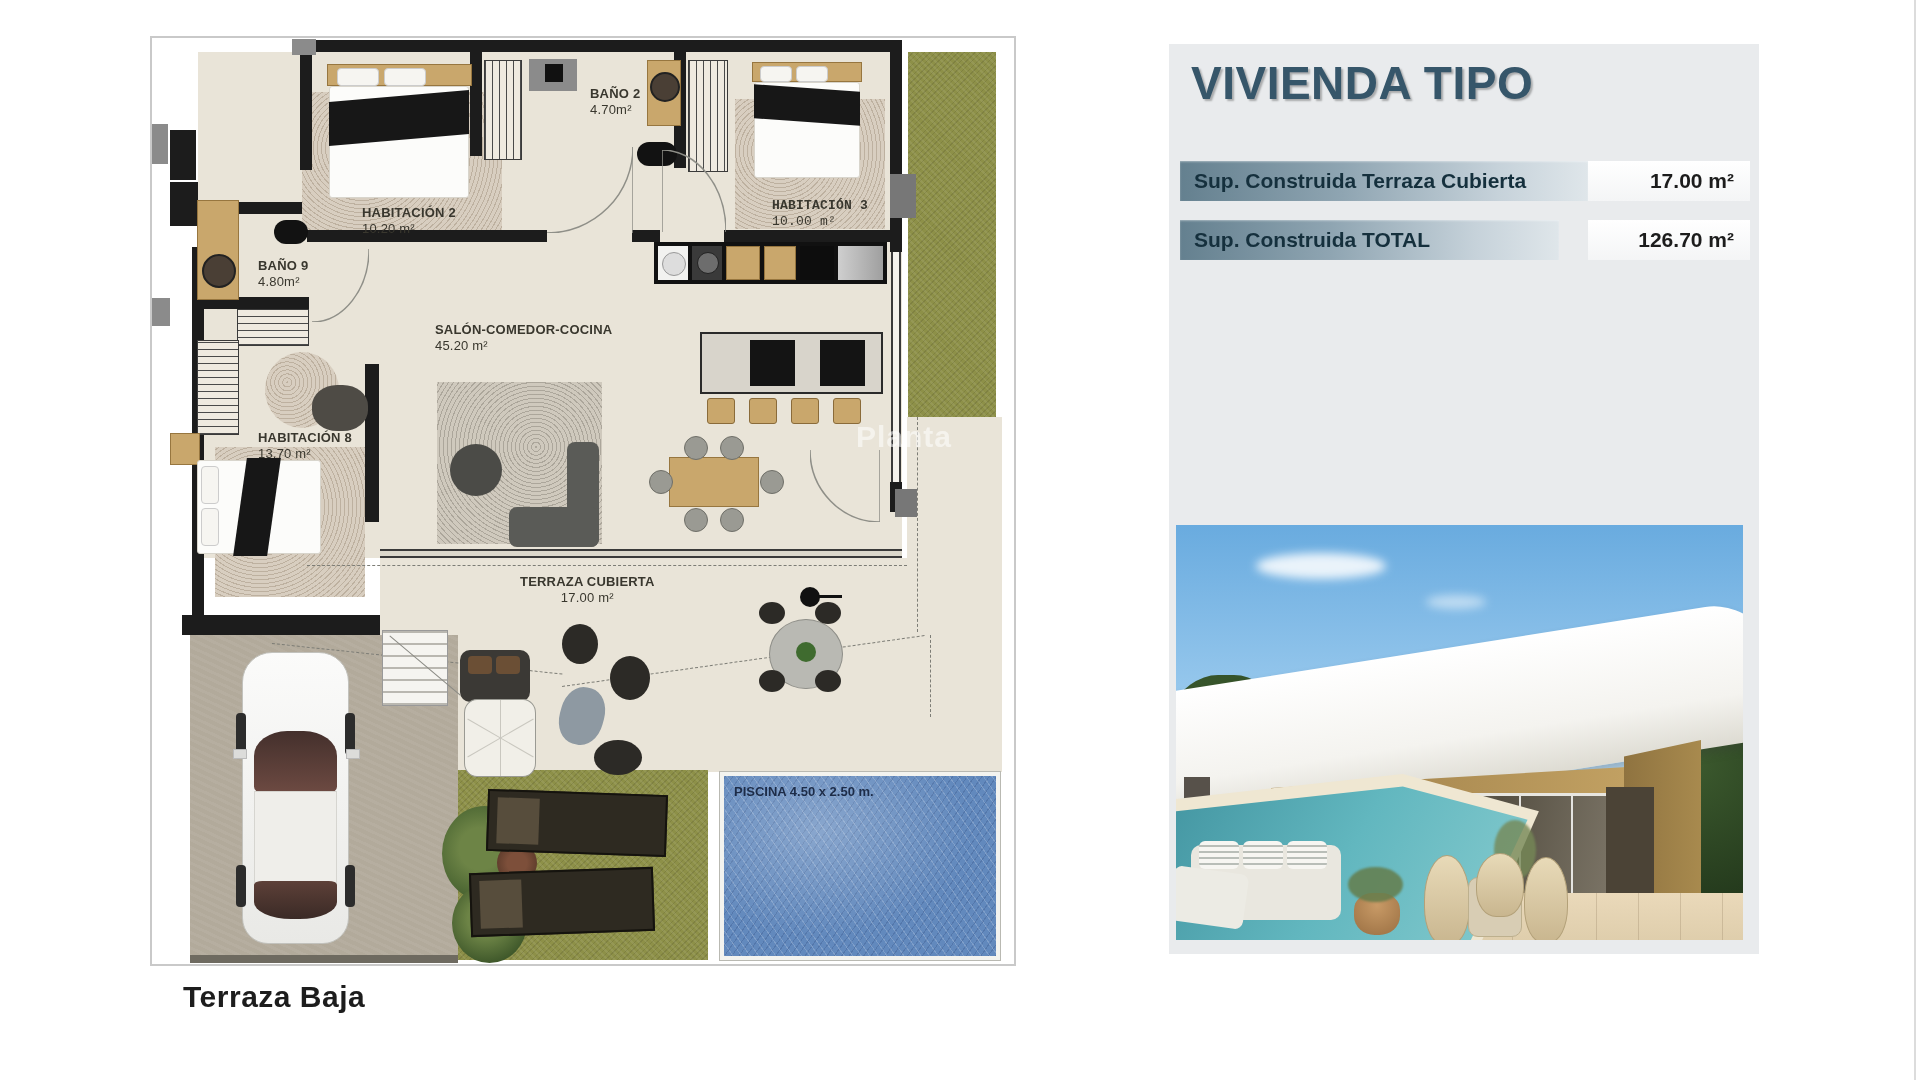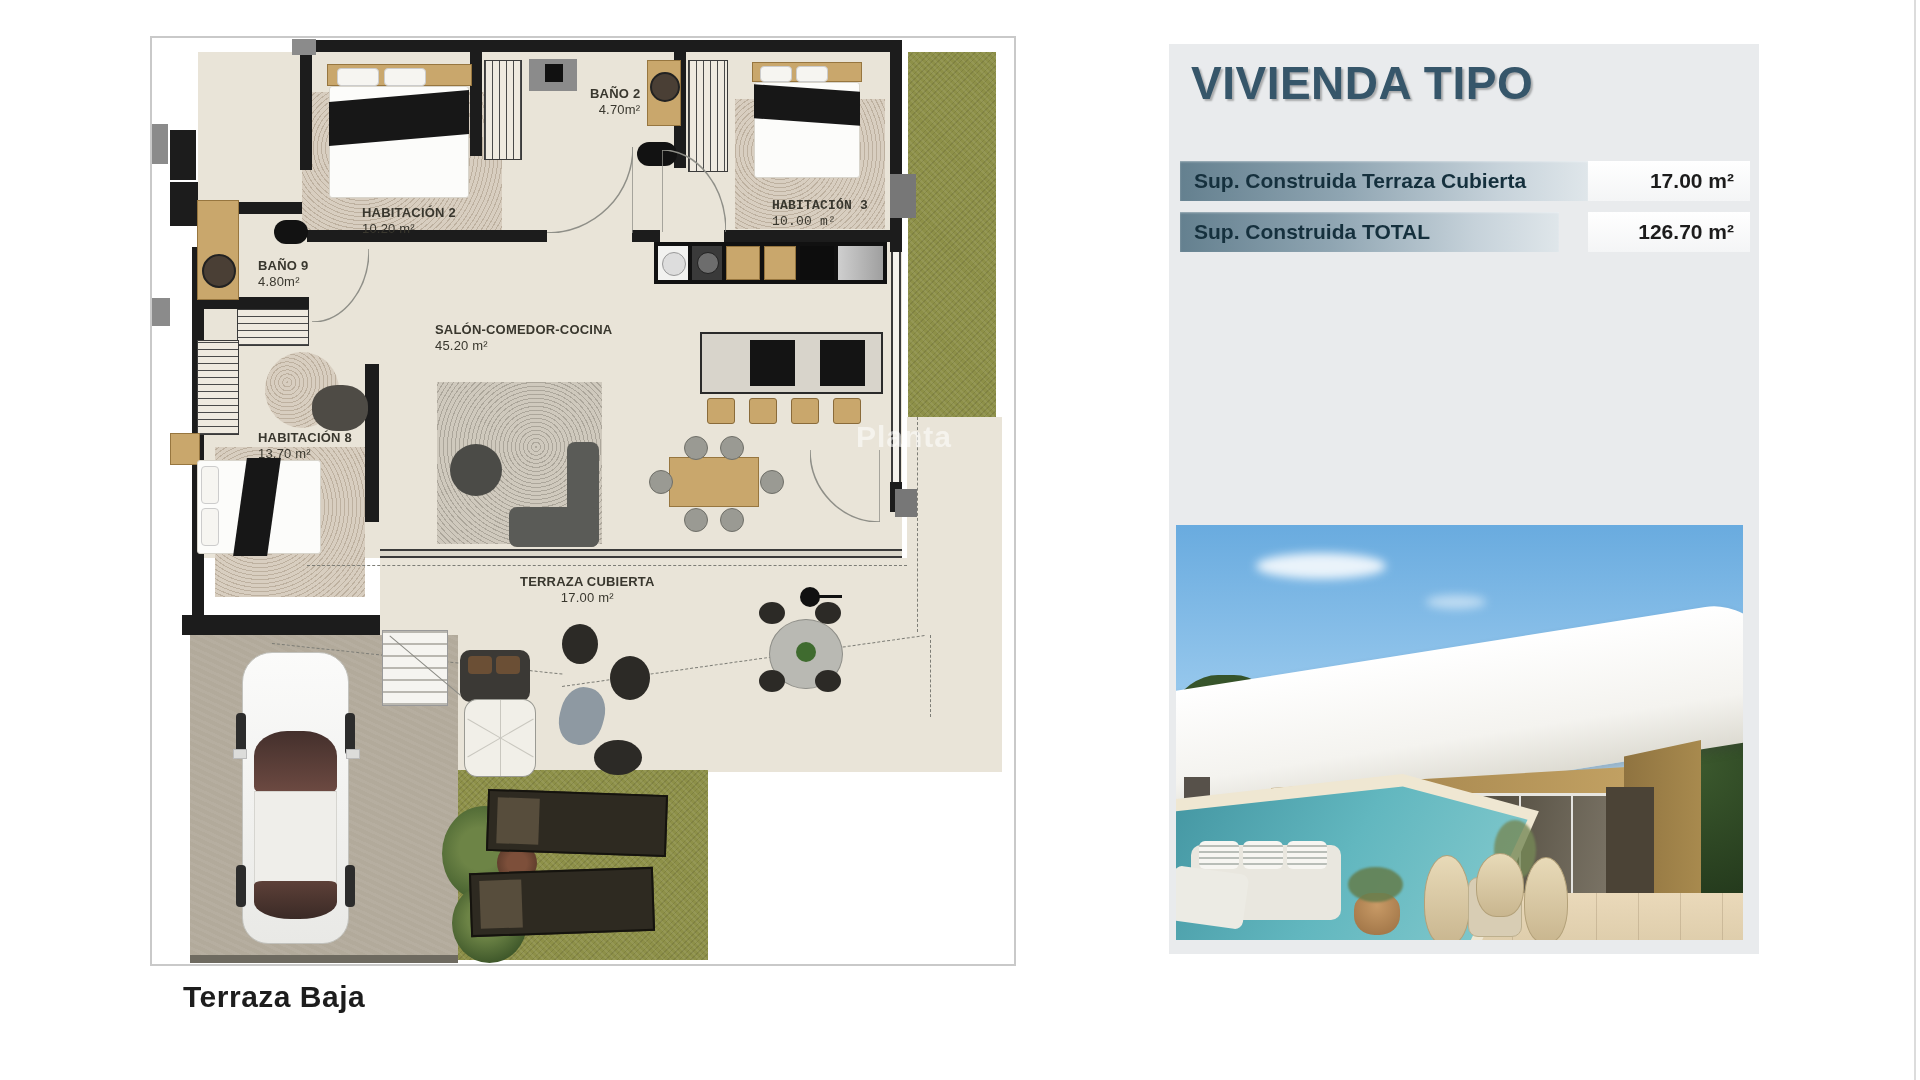--- a/index.html
+++ b/index.html
@@ -225,26 +225,29 @@
 
     <div class="abs" style="left:290px;top:768px;width:85px;height:95px;background:radial-gradient(circle at 45% 45%,#6d8446 0 30%,#45602f 75%);border-radius:50%;"></div>
     <div class="abs" style="left:300px;top:845px;width:75px;height:80px;background:radial-gradient(circle at 45% 45%,#6d8446 0 30%,#3d5629 75%);border-radius:50%;"></div>
     <div class="abs" style="left:345px;top:805px;width:40px;height:40px;background:radial-gradient(circle,#7d4f3a 0 35%,#5a3a2a 80%);border-radius:50%;"></div>
     <div class="abs" style="left:335px;top:754px;width:180px;height:62px;background:#2e2a21;border:2px solid #15130e;box-sizing:border-box;transform:rotate(2deg);">
       <div class="abs" style="left:8px;top:6px;width:42px;height:46px;background:#574d3c;"></div>
     </div>
     <div class="abs" style="left:318px;top:832px;width:184px;height:64px;background:#2e2a21;border:2px solid #15130e;box-sizing:border-box;transform:rotate(-2deg);">
       <div class="abs" style="left:8px;top:6px;width:42px;height:48px;background:#574d3c;"></div>
     </div>
+    <div class="pool" style="left:568px;top:734px;width:280px;height:188px;">
+      <div class="pool-label">PISCINA 4.50 x 2.50 m.</div>
+    </div>
 
     <div class="rlabel" style="left:210px;top:167px;">
       <span class="rname">HABITACIÓN 2</span>
       <span class="rarea">10.20 m²</span>
     </div>
-    <div class="rlabel" style="left:438px;top:48px;text-align:right;">
+    <div class="rlabel" style="left:438px;top:48px;">
       <span class="rname">BAÑO 2</span>
       <span class="rarea">4.70m²</span>
     </div>
     <div class="rlabel" style="left:620px;top:160px;font-family:Liberation Mono, monospace;">
       <span class="rname">HABITACIÓN 3</span>
       <span class="rarea">10.00 m²</span>
     </div>
     <div class="rlabel" style="left:106px;top:220px;">
       <span class="rname">BAÑO 9</span>
       <span class="rarea">4.80m²</span>
@@ -266,21 +269,21 @@
   <div class="watermark">Planta</div>
   <div class="caption">Terraza Baja</div>
 
   <div class="panel">
     <div class="ptitle">VIVIENDA TIPO</div>
 
     <div class="prow" style="top:117px;">
       <div class="plabel">Sup. Construida Terraza Cubierta</div>
       <div class="pval">17.00 m²</div>
     </div>
-    <div class="prow" style="top:168px;gap:29px;">
+    <div class="prow" style="top:176px;gap:29px;">
       <div class="plabel">Sup. Construida TOTAL</div>
       <div class="pval">126.70 m²</div>
     </div>
 
     <div class="photo">
       <div class="cloud" style="left:80px;top:28px;width:130px;height:26px;"></div>
       <div class="cloud" style="left:250px;top:70px;width:60px;height:14px;opacity:.5;"></div>
       <div class="tree" style="left:-30px;top:150px;width:160px;height:280px;"></div>
       <div class="tree" style="left:5px;top:215px;width:120px;height:200px;background:radial-gradient(circle at 40% 40%,#3f5c30 0%,#27401f 75%);"></div>
       <div class="stairs-ph" style="left:492px;top:150px;width:58px;height:245px;"></div>

